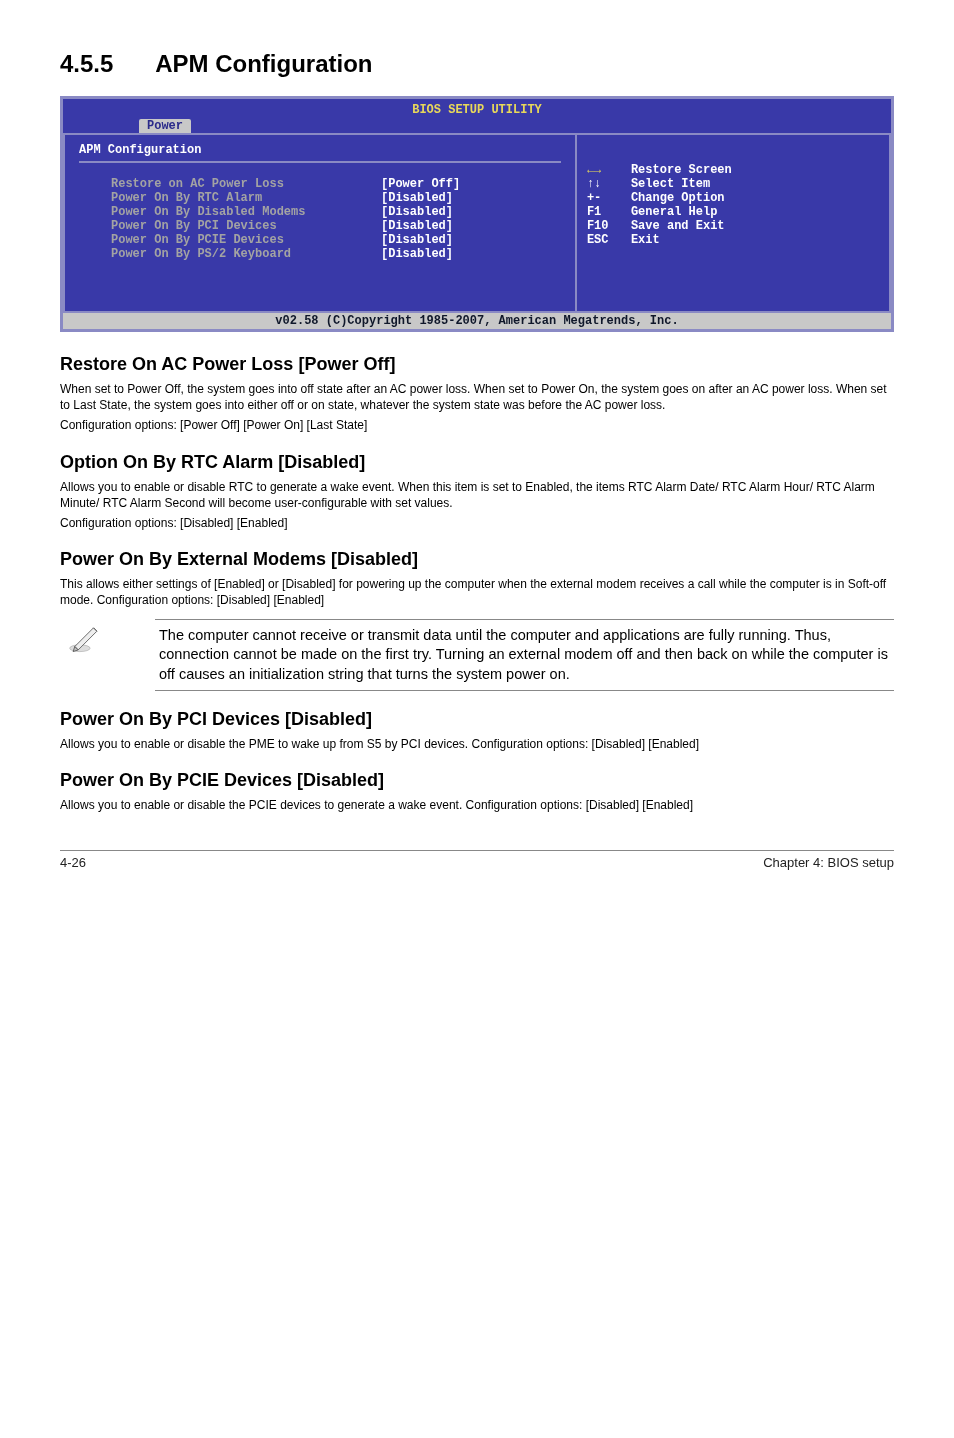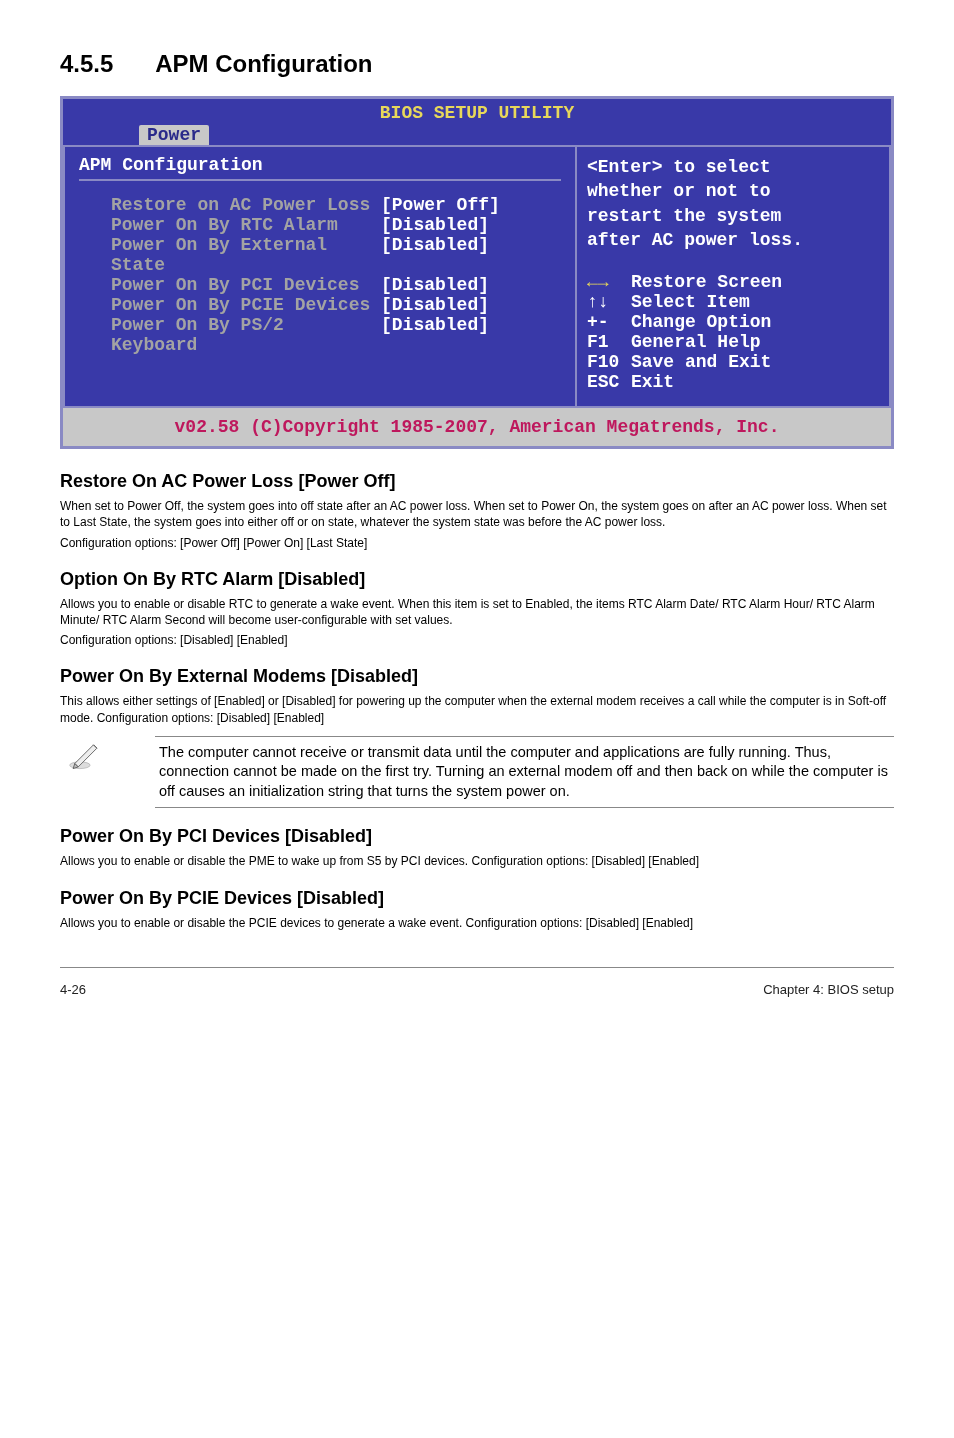--- a/index.html
+++ b/index.html
@@ -17,21 +17,21 @@
       margin-bottom: 18px;
     }
     .section-num { display: inline-block; margin-right: 36px; }
 
     
     .bios {
       border: 3px solid #8a8ac4;
       background: #3939a8;
       color: #fff;
       font-family: "Courier New", monospace;
-      font-size: 18px;
+      font-size: 12px;
       font-weight: bold;
       margin-bottom: 22px;
     }
     .bios-title {
       text-align: center;
       color: #e8d85a;
       padding: 4px 0 0 0;
       font-weight: bold;
     }
     .bios-tab-row {
@@ -69,23 +69,23 @@
     .bios-row { display: flex; }
     .bios-label { width: 270px; color: #a3a3a3; margin-left: 32px; }
     .bios-value { color: #fff; }
     .bios-help { color: #fff; line-height: 1.35; }
     .bios-keys { color: #fff; margin-top: 20px; }
     .bios-key-row { display: flex; }
     .bios-key { width: 44px; }
     .bios-key-arrows { color: #e8d85a; }
     .bios-footer {
       background: #c8c8c8;
-      color: #be185d;
+      color: #0f172a;
       text-align: center;
-      padding: 9px 0;
+      padding: 1px 0;
       font-weight: bold;
     }
 
     
     h3.sub {
       font-size: 18px;
       font-weight: bold;
       margin-top: 18px;
       margin-bottom: 6px;
     }
@@ -111,21 +111,21 @@
       font-size: 14.5px;
       line-height: 1.35;
       border-top: 1px solid #888;
       border-bottom: 1px solid #888;
       padding: 6px 4px;
       margin-left: 6px;
     }
     .page-footer-wrap {
       border-top: 1px solid #888;
       margin-top: 36px;
-      padding-top: 14px;
+      padding-top: 4px;
     }
     .page-footer {
       display: flex;
       justify-content: space-between;
       font-size: 13px;
       color: #222;
     }
     svg.pencil { width: 34px; height: 34px; }
   </style>
 </head>
@@ -147,43 +147,37 @@
       <hr class="bios-hr">
       <div class="bios-row">
         <span class="bios-label">Restore on AC Power Loss</span>
         <span class="bios-value">[Power Off]</span>
       </div>
       <div class="bios-row">
         <span class="bios-label">Power On By RTC Alarm</span>
         <span class="bios-value">[Disabled]</span>
       </div>
       <div class="bios-row">
-        <span class="bios-label">Power On By External State</span>
+        <span class="bios-label">Power On By Disabled Modems</span>
         <span class="bios-value">[Disabled]</span>
       </div>
       <div class="bios-row">
         <span class="bios-label">Power On By PCI Devices</span>
         <span class="bios-value">[Disabled]</span>
       </div>
       <div class="bios-row">
         <span class="bios-label">Power On By PCIE Devices</span>
         <span class="bios-value">[Disabled]</span>
       </div>
       <div class="bios-row">
         <span class="bios-label">Power On By PS/2 Keyboard</span>
         <span class="bios-value">[Disabled]</span>
       </div>
     </div>
     <div class="bios-right">
-      <div class="bios-help">
-        <div>&lt;Enter&gt; to select</div>
-        <div>whether or not to</div>
-        <div>restart the system</div>
-        <div>after AC power loss.</div>
-      </div>
       <div class="bios-keys">
         <div class="bios-key-row">
             <span class="bios-key bios-key-arrows">←→</span>
             <span>Restore Screen</span>
           </div>
         <div class="bios-key-row">
             <span class="bios-key">↑↓</span>
             <span>Select Item</span>
           </div>
         <div class="bios-key-row">

